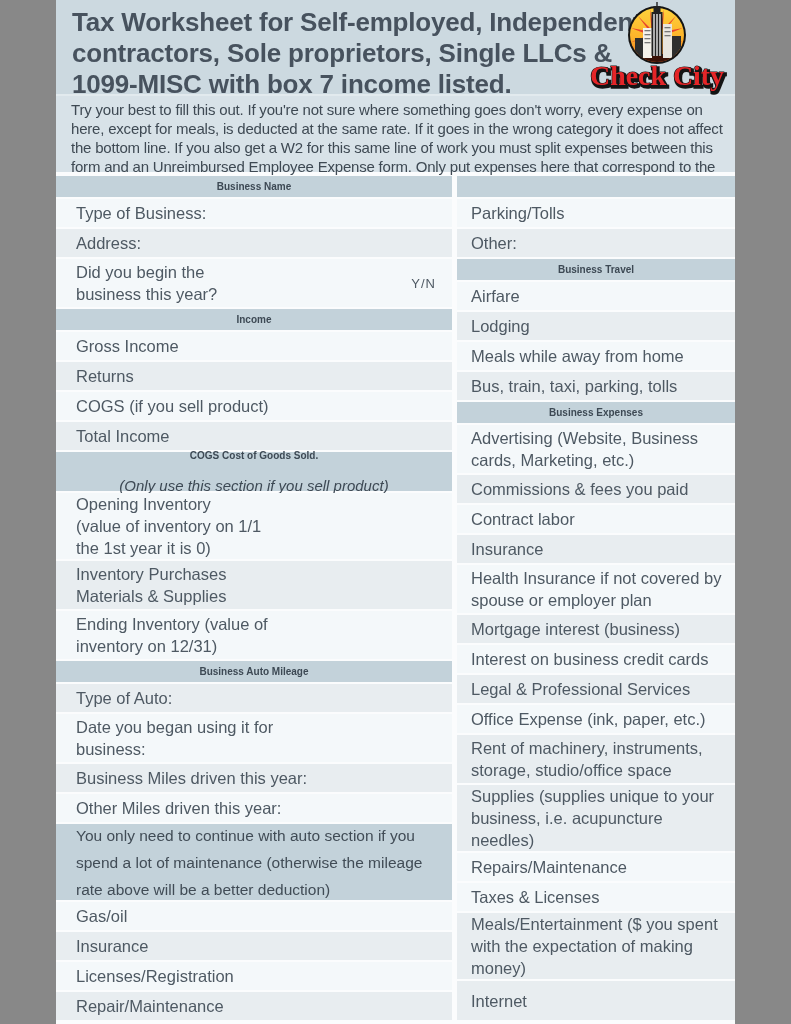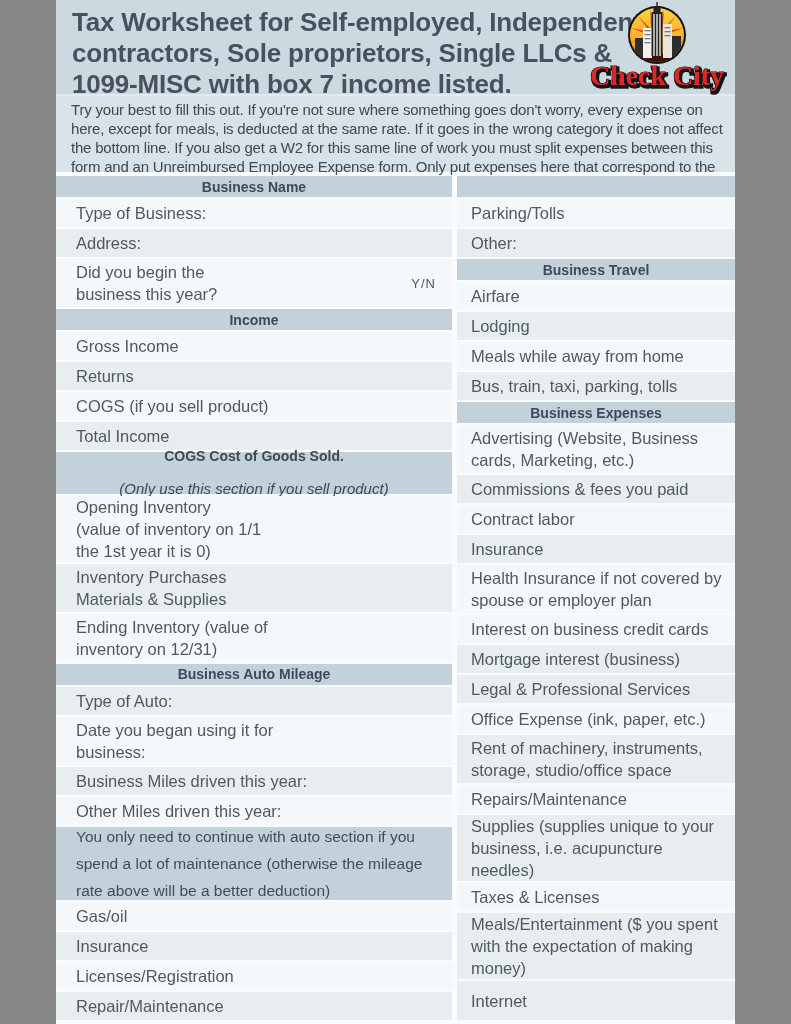--- a/index.html
+++ b/index.html
@@ -17,21 +17,21 @@
          font-size:15px;line-height:19px;padding:4px 12px 0 15px;
          letter-spacing:-0.2px;box-sizing:border-box;}
   
   .cols{display:flex;gap:5px;height:850px;padding-top:4px;box-sizing:border-box;}
   .col{display:flex;flex-direction:column;min-width:0;}
   .col-left{width:396px;}
   .col-right{flex:1;}
   .band{background:var(--band-bg,#c3d2da);min-height:21px;margin-bottom:2px;
         display:flex;flex-direction:column;justify-content:center;align-items:center;}
   .band2{min-height:38px;}
-  .band-label{font-weight:bold;font-size:14px;color:var(--band-text,#3d4954);}
+  .band-label{font-weight:bold;font-size:10px;color:var(--band-text,#3d4954);}
   .band-sub{font-style:italic;font-size:15px;color:var(--band-text,#3d4954);margin-top:16px;}
   .item{display:flex;align-items:center;margin-bottom:2px;padding:0 10px 0 20px;box-sizing:border-box;}
   .col-right .item{padding-left:14px;}
   .item .lbl{white-space:pre-line;font-size:16.5px;line-height:22px;color:var(--text,#4e5963);}
   .item .val{margin-left:auto;font-size:13px;letter-spacing:1px;color:var(--text,#4e5963);padding-right:6px;}
   .l1{min-height:28px}.l2{min-height:48px}.l3{min-height:66px}
   .shade-light{background:var(--row-light,#f4f8fa);}
   .shade-gray{background:var(--row-gray,#e8edf0);}
   .note{background:var(--band-bg,#c3d2da);min-height:58px;margin-bottom:2px;
         white-space:pre-line;font-size:15.5px;line-height:27px;color:#414c56;
@@ -222,42 +222,42 @@
         <div class="item shade-light l1">
           <span class="lbl">Contract labor</span>
         </div>
         <div class="item shade-gray l1">
           <span class="lbl">Insurance</span>
         </div>
         <div class="item shade-light l2">
           <span class="lbl">Health Insurance if not covered by
 spouse or employer plan</span>
         </div>
+        <div class="item shade-gray l1">
+          <span class="lbl">Mortgage interest (business)</span>
+        </div>
         <div class="item shade-light l1">
           <span class="lbl">Interest on business credit cards</span>
-        </div>
-        <div class="item shade-gray l1">
-          <span class="lbl">Mortgage interest (business)</span>
         </div>
         <div class="item shade-gray l1">
           <span class="lbl">Legal &amp; Professional Services</span>
         </div>
         <div class="item shade-light l1">
           <span class="lbl">Office Expense (ink, paper, etc.)</span>
         </div>
         <div class="item shade-gray l2">
           <span class="lbl">Rent of machinery, instruments,
 storage, studio/office space</span>
         </div>
-        <div class="item shade-light l1">
-          <span class="lbl">Repairs/Maintenance</span>
-        </div>
         <div class="item shade-gray l2">
           <span class="lbl">Supplies (supplies unique to your
 business, i.e. acupuncture needles)</span>
+        </div>
+        <div class="item shade-light l1">
+          <span class="lbl">Repairs/Maintenance</span>
         </div>
         <div class="item shade-light l1">
           <span class="lbl">Taxes &amp; Licenses</span>
         </div>
         <div class="item shade-gray l3">
           <span class="lbl">Meals/Entertainment ($ you spent
 with the expectation of making
 money)</span>
         </div>
         <div class="item shade-gray l1 grow">

